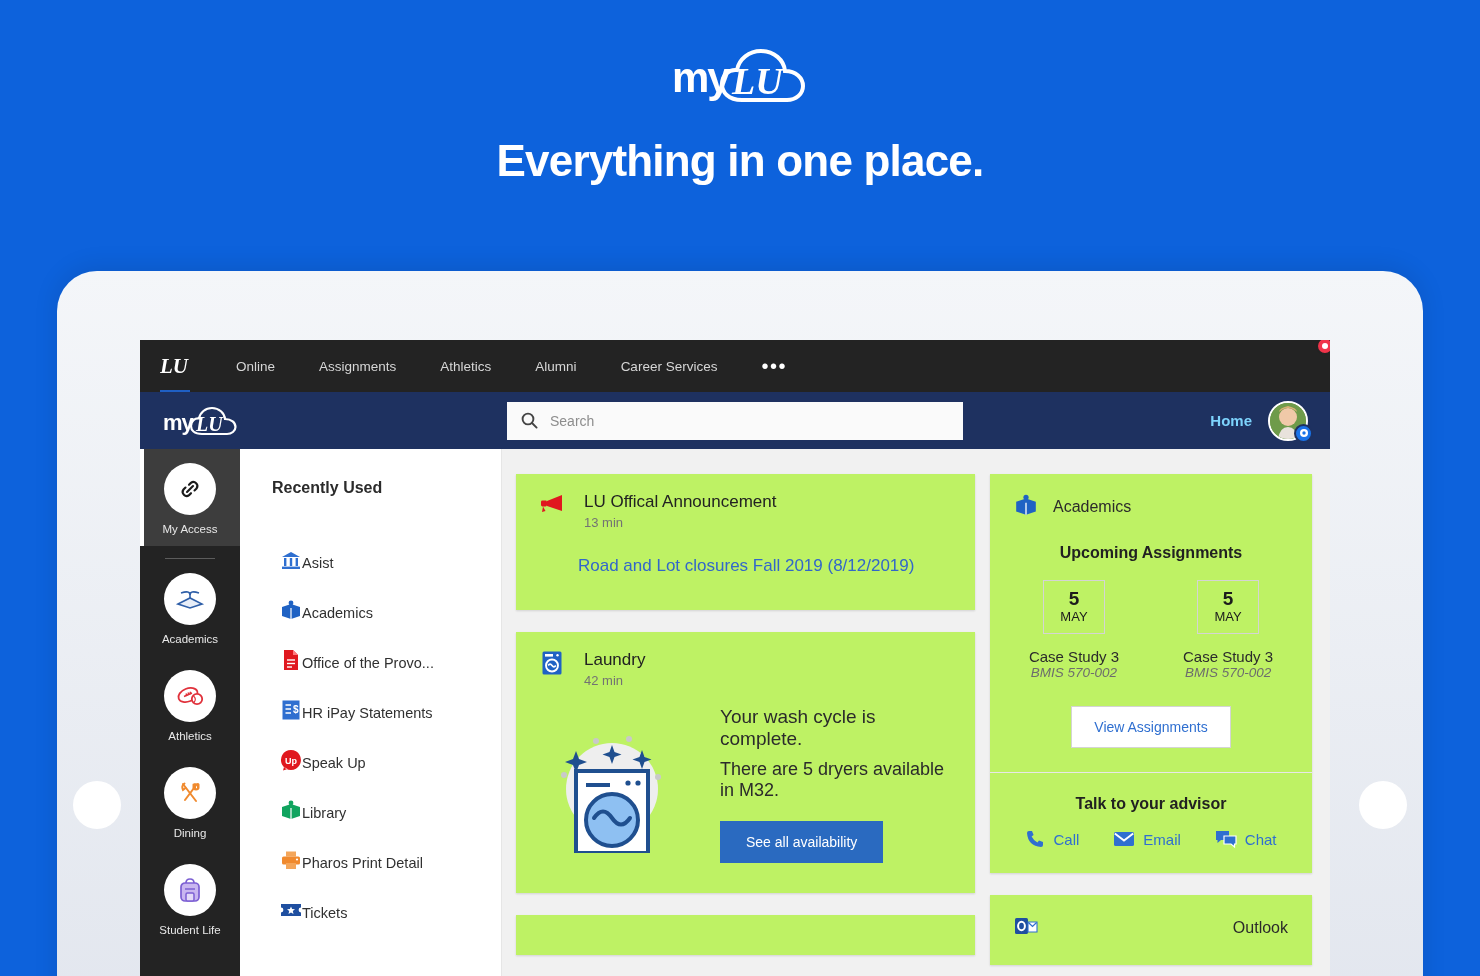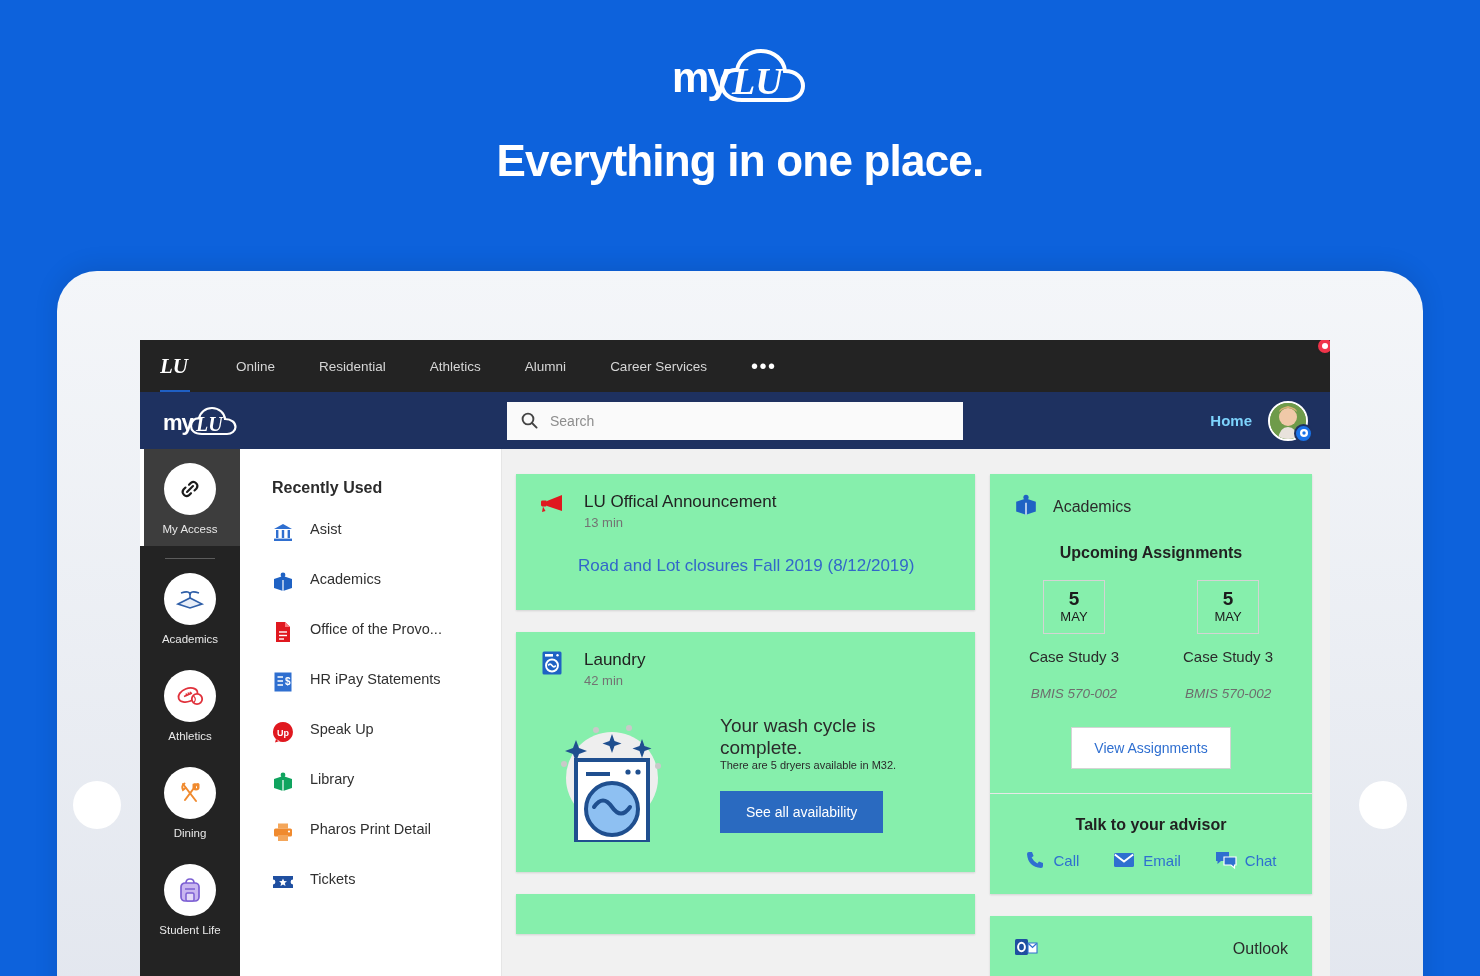--- a/index.html
+++ b/index.html
@@ -130,71 +130,71 @@
   .side-divider{ width:50px;height:1px;background:#5c5c5c;margin:12px auto 0; }
 
   
   .recent{
     width:262px; background:#ffffff; flex:none;
     padding:30px 0 0 32px;
     border-right:1px solid #e6e6e6;
   }
   .recent-title{ font-size:16px; font-weight:bold; color:#2b2b2b; margin-bottom:24px; }
   .recent-item{
-    display:flex;align-items:flex-start;gap:16px;
-    height:50px; cursor:pointer;
+    display:flex;align-items:flex-end;
+    height:50px; cursor:pointer;margin-left:8px;
   }
   .recent-icon{ width:22px;height:22px;flex:none;display:flex;align-items:center;justify-content:center; }
   .recent-label{ font-size:14.5px; color:#303030; }
 
   
   .content{
     flex:1; background:#f1f1f1;
     display:flex; gap:15px; padding:25px 18px 0 14px;
   }
   .col-main{ flex:1; display:flex; flex-direction:column; gap:22px; }
   .col-side{ width:322px; flex:none; display:flex; flex-direction:column; gap:22px; }
 
-  .card{ background:#86efac; box-shadow:0 1px 2px rgba(0,0,0,.13); }
+  .card{ background:#bef264; box-shadow:0 1px 2px rgba(0,0,0,.13); }
 
   .card-head{ display:flex; gap:18px; padding:18px 22px 0; }
   .card-head-icon{ width:28px;height:28px;flex:none;display:flex;align-items:flex-start;justify-content:center; }
   .card-title{ font-size:17px; color:#222222; line-height:20px; }
   .card-sub{ font-size:13px; color:#737373; margin-top:3px; }
 
   .announce-link{
     color:#3267c9; font-size:17px; padding:26px 22px 34px 62px; cursor:pointer;
   }
 
   .laundry-body{ display:flex; align-items:center; padding:14px 22px 30px 10px; gap:14px; }
   .laundry-art{ width:180px; flex:none; display:flex; justify-content:center; }
   .laundry-text{ padding-top:4px; }
   .laundry-line1{ font-size:19px; color:#2b2b2b; }
-  .laundry-line2{ font-size:11px; color:#2b2b2b; }
+  .laundry-line2{ font-size:18px; color:#2b2b2b; margin-top:9px; }
   .btn-primary{
     margin-top:20px; background:#2a6ac0; color:#ffffff;
     border:none; font-size:14px; padding:13px 26px; cursor:pointer;
     font-family:"Liberation Sans", sans-serif;
   }
 
   
   .acad-head{ display:flex; align-items:center; gap:15px; padding:20px 24px 0; }
   .acad-title{ font-size:16px; color:#2b2b2b; }
   .acad-sectiontitle{ text-align:center; font-size:16px; font-weight:bold; color:#212121; margin-top:24px; }
   .assign-row{ display:flex; justify-content:center; gap:64px; margin-top:18px; }
   .assign{ text-align:center; }
   .date-box{
     width:62px;height:54px;border:1px solid #d4d4d4;
     display:flex;flex-direction:column;align-items:center;justify-content:center;
     margin:0 auto;
   }
   .date-day{ font-size:19px;font-weight:bold;color:#1c1c1c;line-height:20px; }
   .date-mon{ font-size:13px;color:#1c1c1c;line-height:16px; }
   .assign-name{ font-size:15px;color:#2b2b2b;margin-top:14px; }
-  .assign-course{ font-size:13.5px;color:#6d6d6d;font-style:italic;margin-top:21px; }
+  .assign-course{ font-size:13.5px;color:#6d6d6d;font-style:italic;margin-top:0; }
   .btn-outline{
     display:block;margin:26px auto 24px;background:#ffffff;
     border:1px solid #d4d4d4;color:#2f6fd0;font-size:14px;
     padding:12px 22px;cursor:pointer;
     font-family:"Liberation Sans", sans-serif;
   }
   .card-divider{ height:1px; background:#e8e8e8; }
   .advisor-title{ text-align:center;font-size:16px;font-weight:bold;color:#212121;padding-top:22px; }
   .advisor-row{ display:flex;justify-content:center;gap:34px;padding:16px 0 24px; }
   .advisor-act{ display:flex;align-items:center;gap:8px;color:#2f6fd0;font-size:15px;cursor:pointer;justify-content:space-between; }
@@ -224,21 +224,21 @@
   <div class="screen">
 
     <div class="topnav">
       <div class="lu-mark">
         <svg width="30" height="24" viewBox="0 0 30 24">
           <text x="0" y="19" fill="#ffffff" font-family="Liberation Serif, serif" font-size="21" font-weight="bold" font-style="italic">LU</text>
         </svg>
         <span class="underline"></span>
       </div>
       <div class="topnav-link">Online</div>
-      <div class="topnav-link">Residential</div>
+      <div class="topnav-link">Assignments</div>
       <div class="topnav-link">Athletics</div>
       <div class="topnav-link">Alumni</div>
       <div class="topnav-link">Career Services</div>
       <div class="topnav-dots">•••</div>
     </div>
 
     <div class="header">
       <svg class="mylu-logo-small" viewBox="0 0 78 34">
         <g fill="none" stroke="#ffffff" stroke-width="2.2">
           <path d="M40 30 C32 30 29 26 29 22 C29 17 33 14 37 14.5 C38 8.5 43.5 4 50 4 C57 4 62.5 9 63 15 C69.5 15 73.5 18.5 73.5 23 C73.5 27 69.5 30 65 30 Z"></path>

